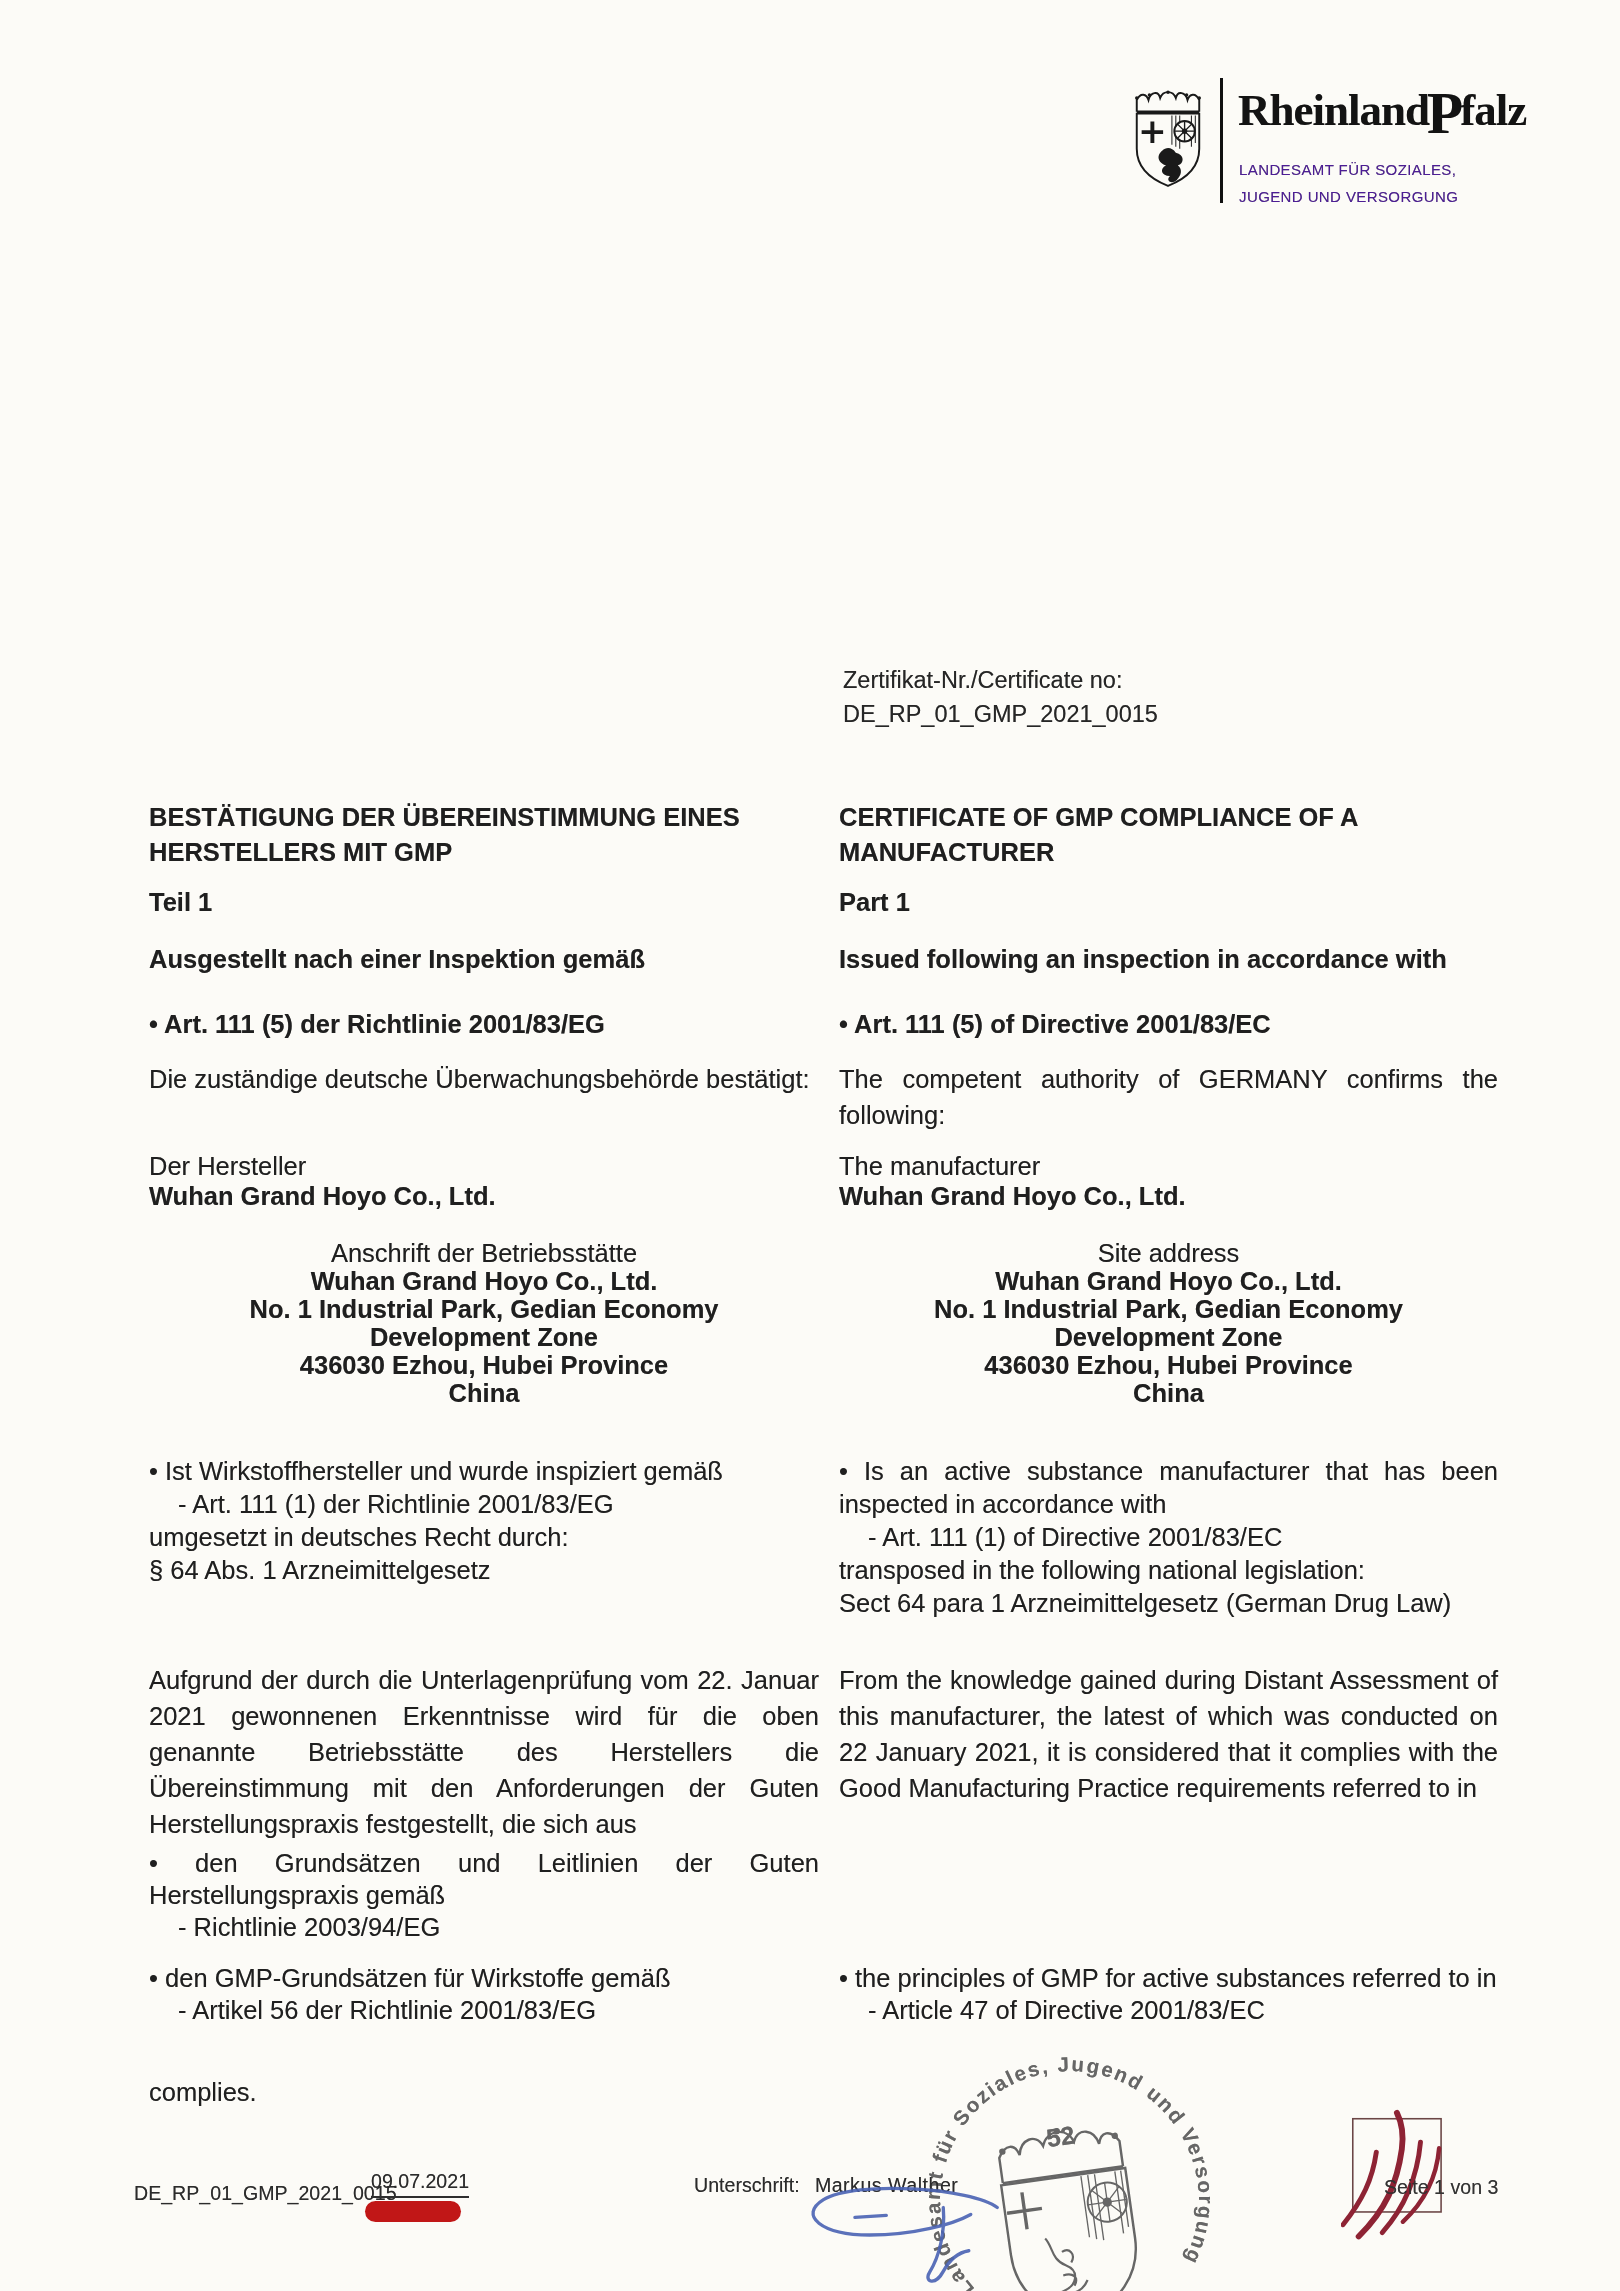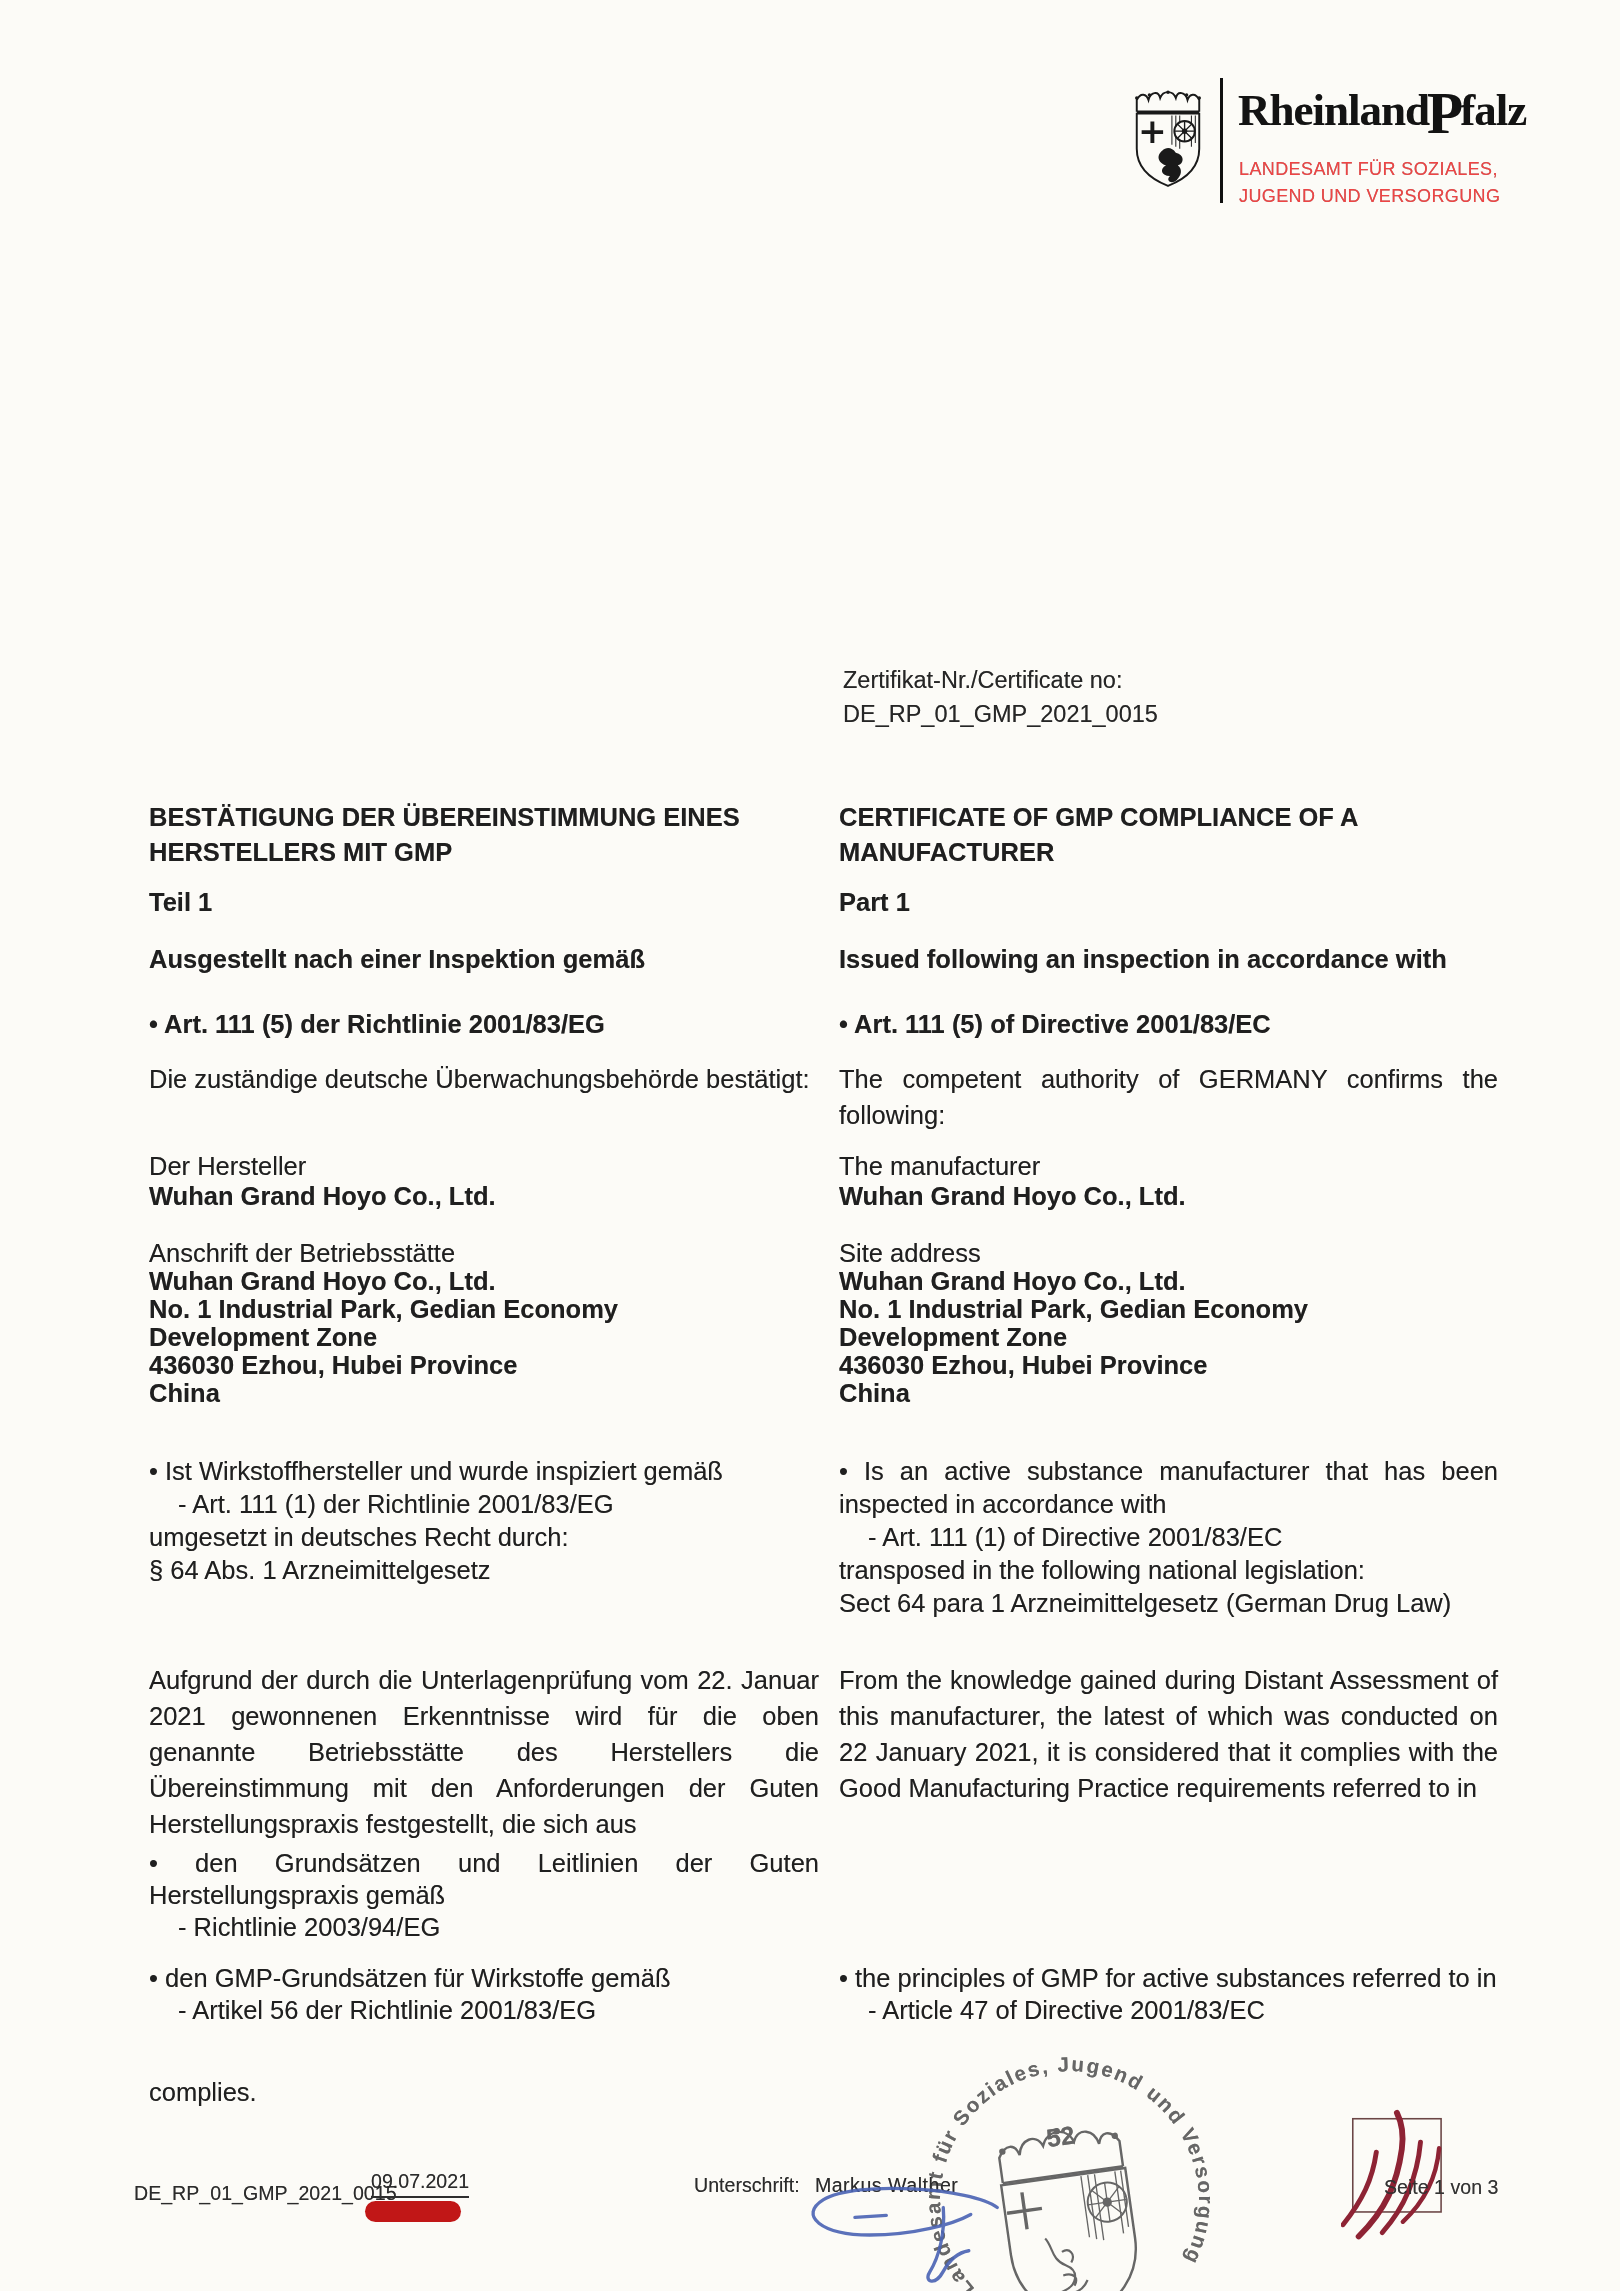--- a/index.html
+++ b/index.html
@@ -14,39 +14,39 @@
     text-decoration:underline;
   }
   .abs{position:absolute;}
   
   #hdr-logo{left:1122px;top:76px;width:412px;height:157px;}
   #hdr-arms{position:absolute;left:4.9px;top:11.8px;}
   #hdr-divider{position:absolute;left:98px;top:2px;width:2.9px;height:125px;background:#101010;}
   #hdr-brand{position:absolute;left:116px;top:7.8px;font-family:"Liberation Serif","DejaVu Serif",serif;
              font-size:45px;font-weight:600;letter-spacing:-1px;color:#131313;white-space:nowrap;}
   #hdr-brand .bigP{font-size:59px;line-height:0;vertical-align:-0.14em;margin-left:-2px;margin-right:-2px;}
-  #hdr-agency{position:absolute;left:117px;top:80px;font-size:18px;line-height:27.4px;
-              letter-spacing:0.4px;color:#ef4444;font-weight:500;white-space:nowrap;}
+  #hdr-agency{position:absolute;left:117px;top:80px;font-size:15px;line-height:27.4px;
+              letter-spacing:0.4px;color:#4c1d95;font-weight:500;white-space:nowrap;}
   
   #cert-ref{left:843px;top:663px;font-size:23.5px;line-height:34px;color:#262626;}
   
   .col{position:absolute;top:0;height:2292px;font-size:25.5px;}
   #col-de{left:149px;width:670px;}
   #col-en{left:839px;width:659px;}
   .blk{position:absolute;left:0;right:0;}
   .b{font-weight:bold;}
   .c{text-align:left;}
   .j{text-align:justify;}
   .line{white-space:nowrap;}
   .sub{padding-left:29px;}
   .title{line-height:35px;}
   .para37{line-height:36px;}
   .lh34{line-height:33px;}
   .lh33{line-height:32px;}
-  .addr{line-height:28px;}
+  .addr{line-height:28px;text-align:center;}
   .manu{line-height:30px;}
   
   .f-small{font-size:19.6px;color:#2b2b2b;}
   #f-cert{left:134px;top:2182px;}
   #f-date{left:371px;top:2170px;border-bottom:2px solid #2e2e2e;padding-bottom:2.9px;}
   #f-pill{left:365px;top:2201px;width:96px;height:20.6px;border-radius:10.8px;background:#c11717;}
   #f-sign{left:694px;top:2174px;white-space:nowrap;}
   #f-sign .name{margin-left:9.8px;letter-spacing:0.5px;}
   #f-sig-svg{left:796px;top:2178px;}
   #f-stamp{left:908px;top:2039px;transform:rotate(-8deg);}

